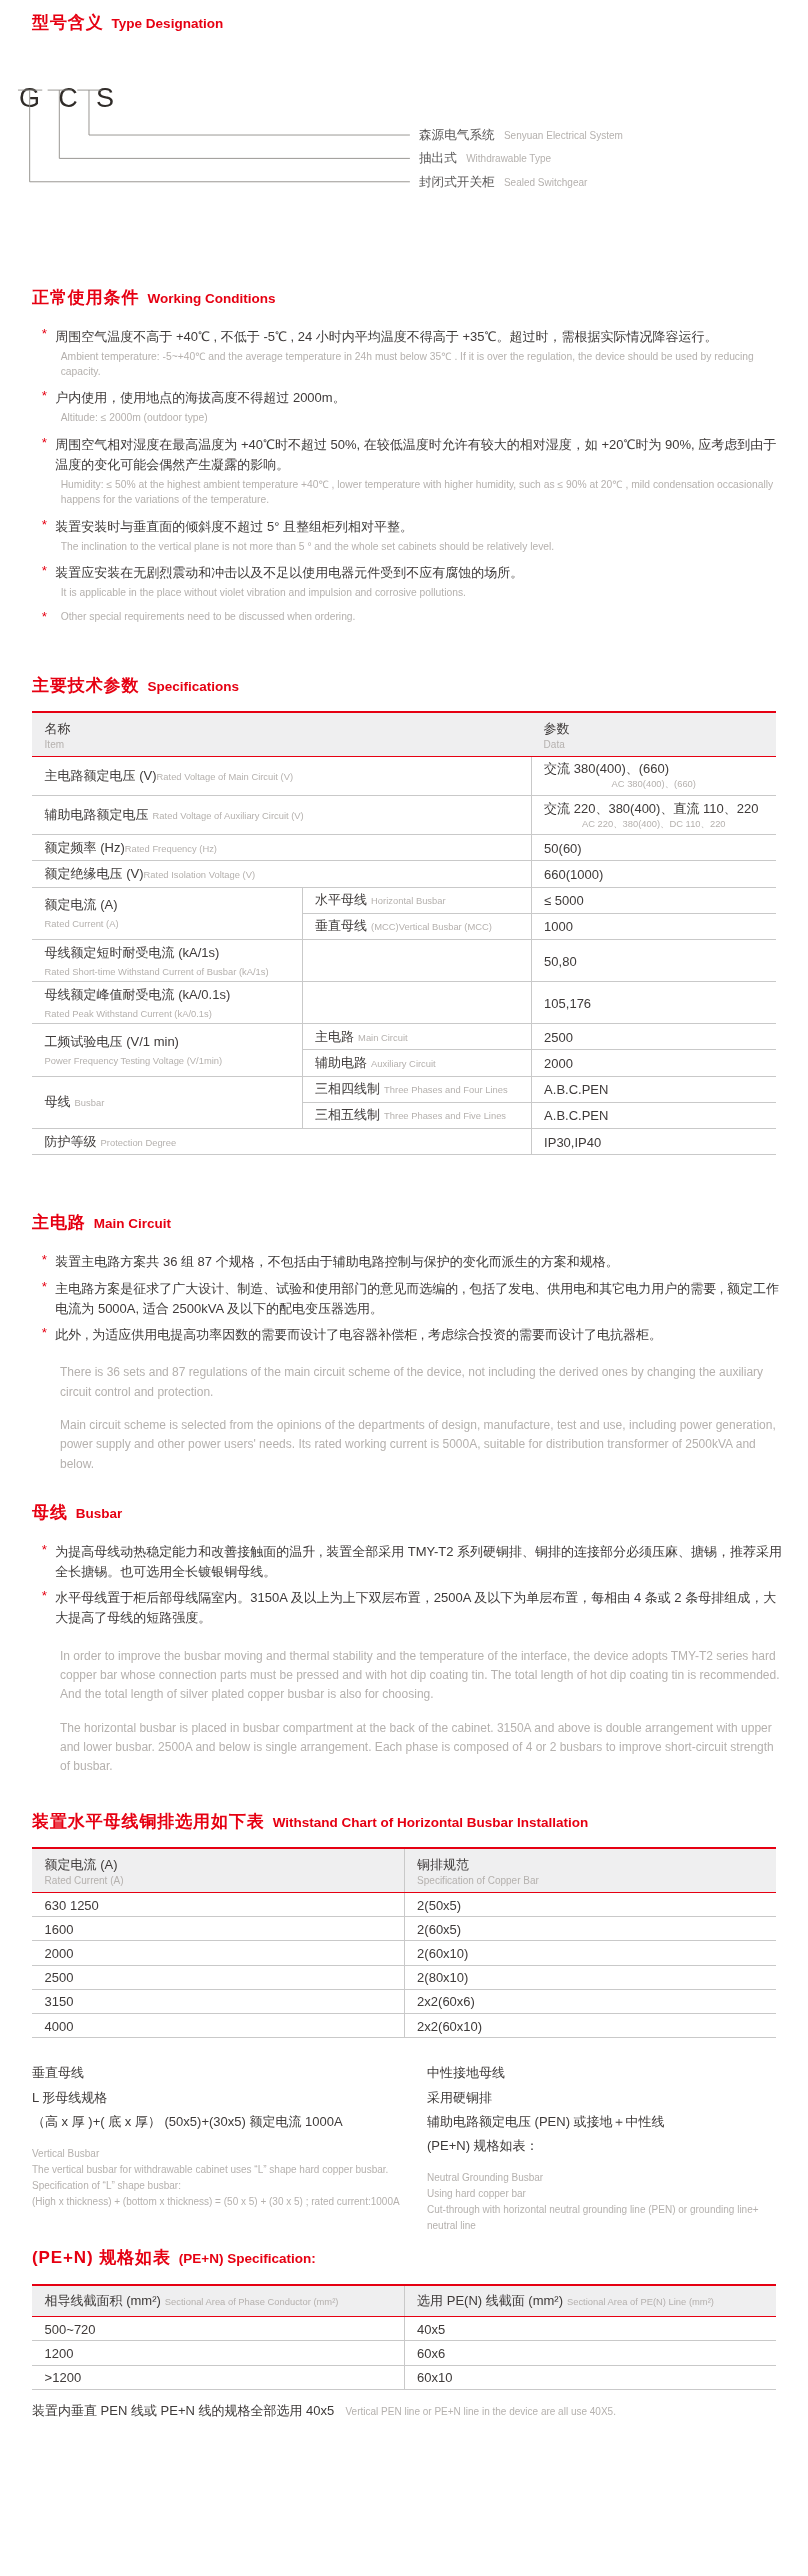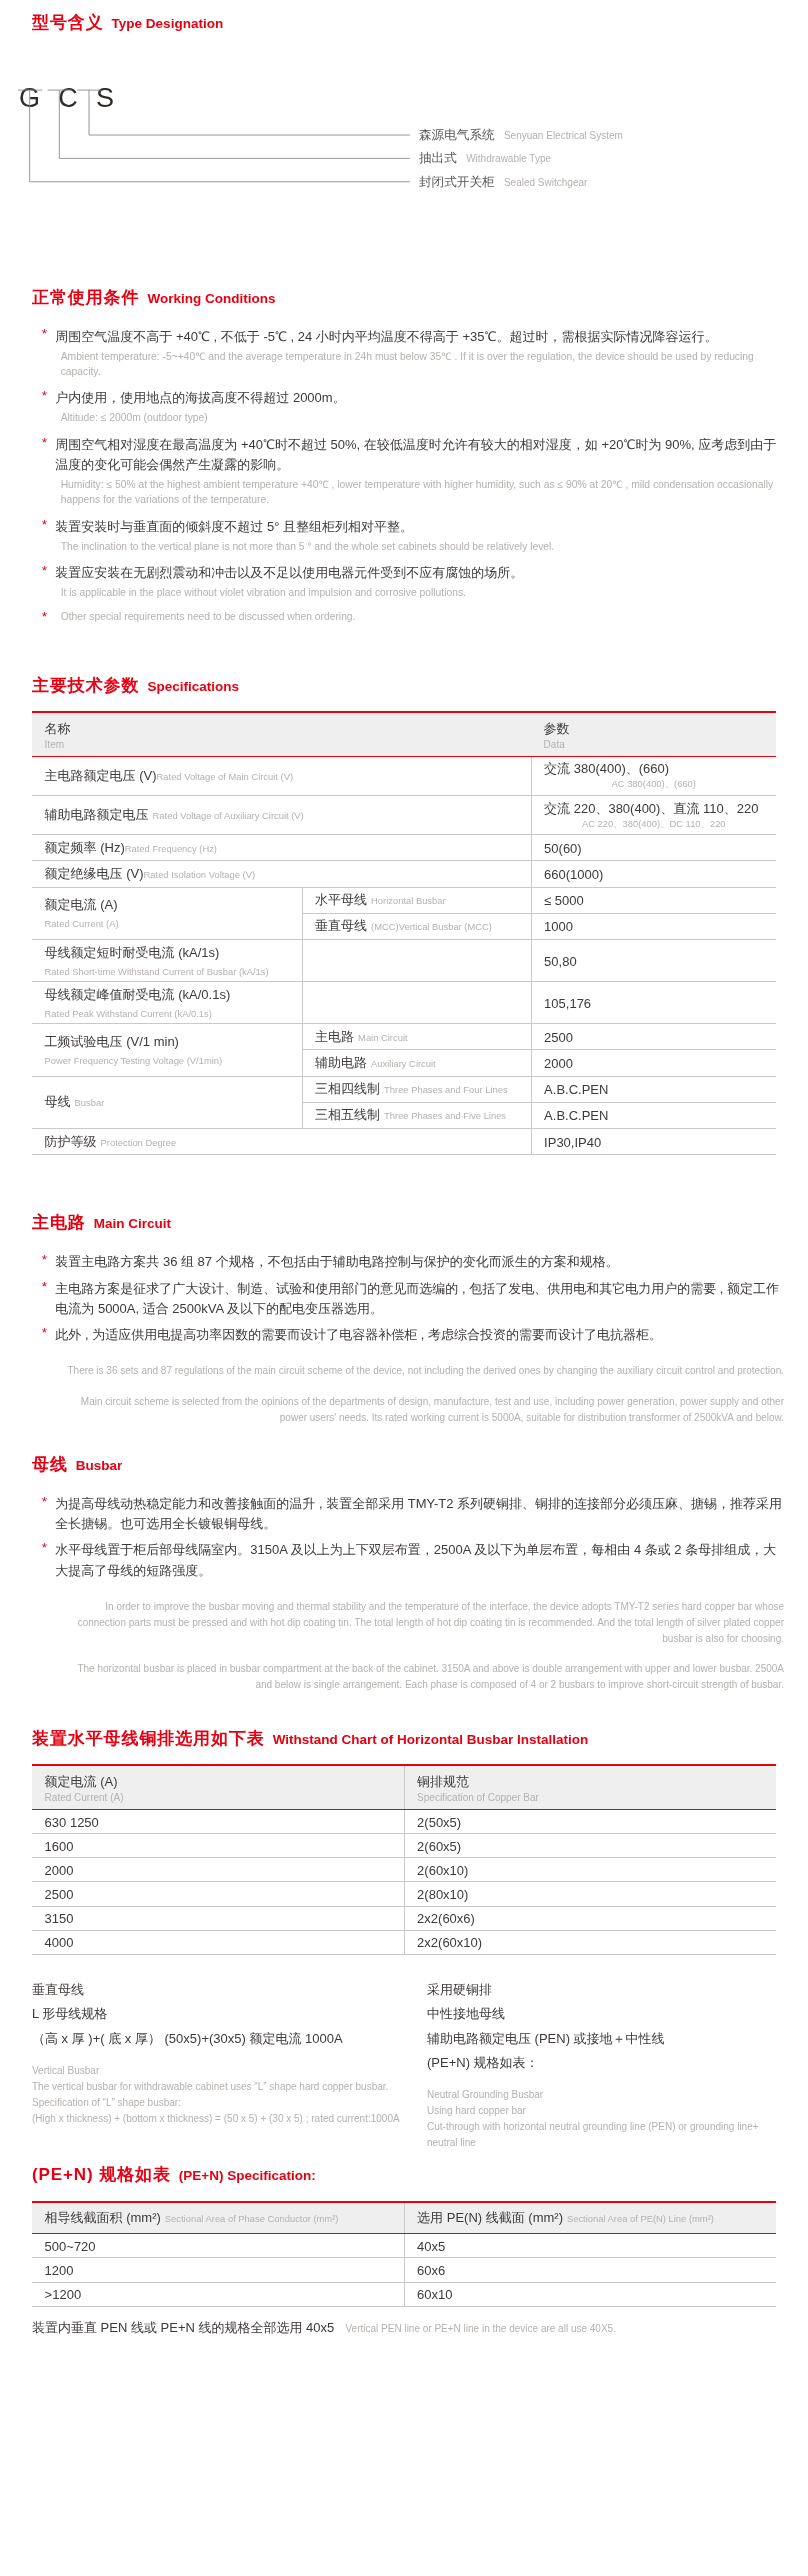--- a/index.html
+++ b/index.html
@@ -29,21 +29,21 @@
   .td-label .zh{font-size:12.6px;color:#595757;}
   .td-label .en{font-size:10px;color:var(--gray);margin-left:5.4px;}
   
   .bullets{margin:18px 25px 0 40px;}
   .b{position:relative;padding-left:15.3px;margin-bottom:9px;}
   .b .star{position:absolute;left:1.8px;top:0.9px;color:var(--red);font-size:13.5px;line-height:1;}
   .b .zh{font-size:13px;line-height:1.55;color:var(--ink);}
   .b .en{font-size:10.3px;line-height:1.5;color:var(--gray);margin-top:1.8px;padding-left:5.4px;}
   .b.tight{margin-bottom:6.3px;}
   .enblock{margin:18px 25px 0 60px;}
-  .enblock .p{font-size:10px;line-height:1.6;color:var(--gray);margin:0 0 14.4px 0;text-align:right;}
+  .enblock .p{font-size:12px;line-height:1.6;color:var(--gray);margin:0 0 14.4px 0;}
   
   .tbl{width:744px;margin:14.4px 32px 0 32px;border-collapse:collapse;border-top:2.7px solid var(--red);}
   .tbl th{background:#efeff0;border-bottom:1.8px solid var(--red);text-align:left;font-weight:normal;padding:6.3px 12.6px;vertical-align:middle;}
   .tbl td{border-bottom:0.9px solid var(--line);padding:3.6px 12.6px;vertical-align:middle;}
   .thzh{display:block;font-size:13px;color:var(--ink);}
   .then{display:block;font-size:10px;color:var(--gray);margin-top:0.9px;}
   .czh{font-size:13px;color:var(--ink);}
   .cen{font-size:9.4px;color:var(--gray);}
   .vd{border-left:0.9px solid var(--line);}
   .valzh{display:block;font-size:13px;color:var(--ink);}
@@ -386,22 +386,22 @@
       </div>
       <div class="colen">
         <div>Vertical Busbar</div>
         <div>The vertical busbar for withdrawable cabinet uses “L” shape hard copper busbar.</div>
         <div>Specification of “L” shape busbar:</div>
         <div>(High x thickness) + (bottom x thickness) = (50 x 5) + (30 x 5) ; rated current:1000A</div>
       </div>
     </div>
     <div class="col-r">
       <div class="colzh">
+        <div>中性接地母线</div>
         <div>采用硬铜排</div>
-        <div>中性接地母线</div>
         <div>辅助电路额定电压 (PEN) 或接地＋中性线</div>
         <div>(PE+N) 规格如表：</div>
       </div>
       <div class="colen">
         <div>Neutral Grounding Busbar</div>
         <div>Using hard copper bar</div>
         <div>Cut-through with horizontal neutral grounding line (PEN) or grounding line+ neutral line</div>
       </div>
     </div>
   </div>

